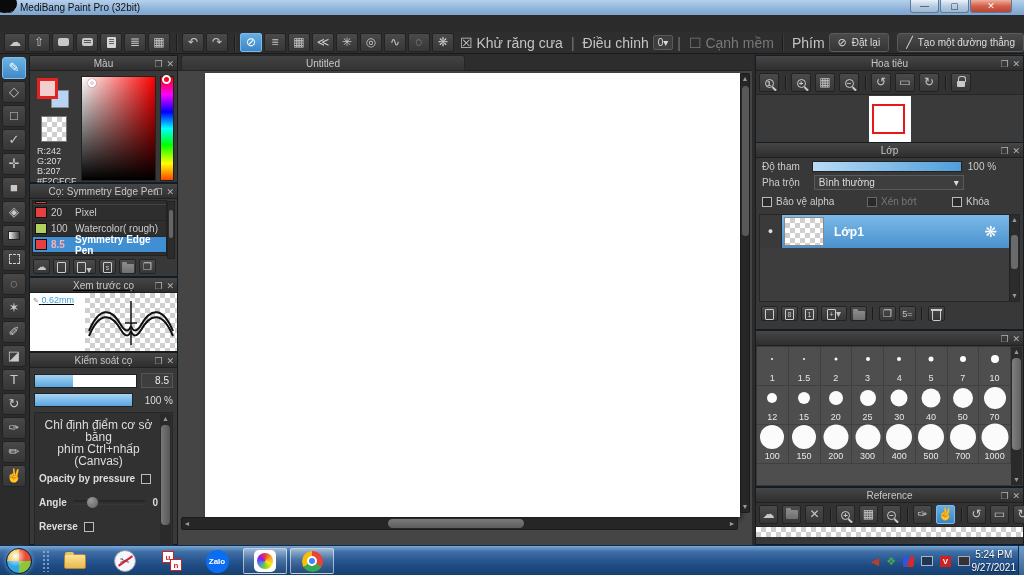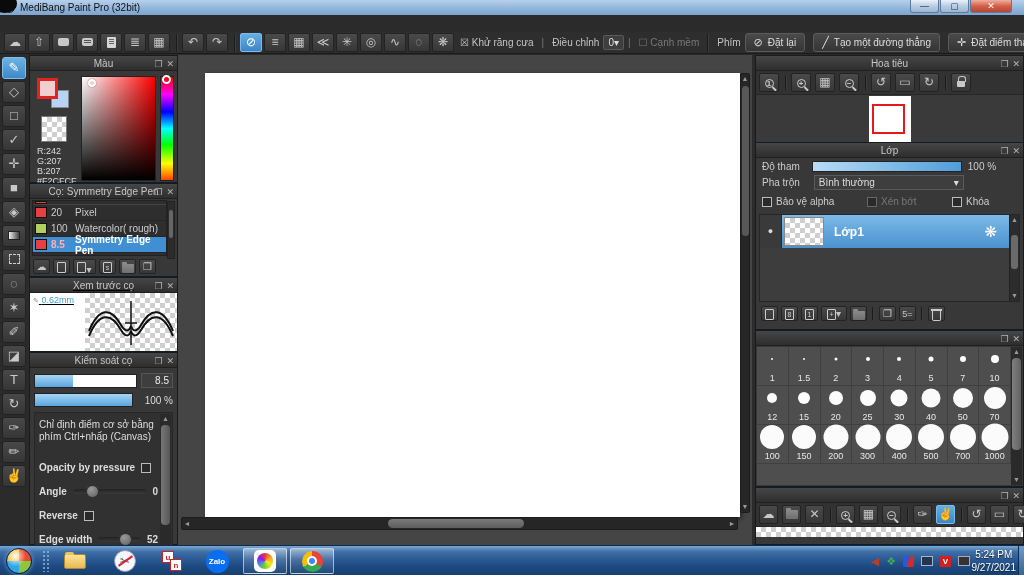--- a/index.html
+++ b/index.html
@@ -29,21 +29,21 @@
     border:2.5px solid #0c0c0c; border-radius:50%; transform:rotate(-3deg); pointer-events:none; }
 
   
   #toolbar { position:absolute; left:0; top:32px; width:1024px; height:22px; background:#2e2e2e;
     display:flex; align-items:center; padding-left:4px; border-bottom:1px solid #1a1a1a; }
   .tbtn { width:22px; height:19px; margin-right:2px; background:linear-gradient(#4a4a4a,#373737);
     border:1px solid #232323; border-radius:2px; color:#c9c9c9; font-size:12px; line-height:17px;
     text-align:center; flex:none; overflow:hidden; }
   .tbtn.sel { background:linear-gradient(#66aee2,#3c86c6); border-color:#79bbef; color:#fff; }
   .tsep { width:2px; height:18px; background:#1b1b1b; border-right:1px solid #3c3c3c; margin:0 4px; flex:none; }
-  .tlabel { font-size:10px; color:#c4c4c4; margin:0 4px; white-space:nowrap; }
+  .tlabel { font-size:14px; color:#c4c4c4; margin:0 4px; white-space:nowrap; }
   .tlabel.dim { color:#787878; }
   .dd { width:88px; height:15px; background:#3e3e3e; border:1px solid #5a5a5a; border-radius:2px;
     font-size:10px; color:#ddd; padding:0 4px; display:flex; align-items:center; justify-content:space-between; }
   .cmdbtn { height:19px; background:linear-gradient(#4a4a4a,#353535); border:1px solid #5a5a5a; border-radius:3px;
     color:#ddd; font-size:10px; display:flex; align-items:center; padding:0 8px; margin-right:8px; white-space:nowrap; }
   .cmdbtn .g { margin-right:5px; font-size:11px; }
 
   
   .bubble-ico { display:inline-block; width:11px; height:8px; background:#c9c9c9; border-radius:2px; position:relative; margin-top:4px; }
   .bubble-ico::after { content:""; position:absolute; left:2px; bottom:-3px; border:3px solid transparent; border-top-color:#c9c9c9; }
@@ -117,21 +117,21 @@
 
   
   #p-ctrl .body { padding:5px 4px 0 4px; }
   .ctl-srow { display:flex; align-items:center; margin-bottom:5px; }
   .ctl-track { height:14px; background:#fff; border:1px solid #222; position:relative; flex:1; }
   .ctl-fill { position:absolute; left:0; top:0; bottom:0; background:linear-gradient(#a6d4f2,#5aa6e0); }
   .ctl-val { width:32px; height:15px; background:#3e3e3e; border:1px solid #555; color:#eee; font-size:10px;
     text-align:right; line-height:14px; padding-right:3px; margin-left:4px; flex:none; }
   .ctl-pct { width:36px; font-size:10px; color:#ddd; text-align:right; margin-left:4px; flex:none; }
   #ctl-inner { background:#313131; border:1px solid #262626; height:150px; position:relative; padding:6px 14px 0 4px; overflow:hidden; }
-  #ctl-hint { font-size:10px; color:#ddd; line-height:12px; margin-bottom:19px; }
+  #ctl-hint { font-size:12px; color:#ddd; text-align:center; line-height:12px; margin-bottom:6px; }
   .ctl-row { font-size:10px; color:#ddd; display:flex; align-items:center; margin-bottom:13px;font-weight:bold; }
   .cbox { display:inline-block; width:10px; height:10px; border:1px solid #bbb; background:#2a2a2a; margin-left:6px; }
   .sl-track { height:5px; background:linear-gradient(#222,#3a3a3a); border-radius:3px; position:relative; flex:1; margin:0 6px; }
   .sl-knob { position:absolute; top:-4px; width:13px; height:13px; border-radius:50%;
     background:radial-gradient(circle at 35% 30%,#9a9a9a,#5f5f5f); border:1px solid #333; }
   #ctl-scroll { position:absolute; right:1px; top:1px; bottom:1px; width:11px; background:#2a2a2a; }
   .sarrow { font-size:7px; color:#999; text-align:center; height:10px; line-height:10px; }
   #ctl-scroll .vthumb { margin:1px; height:100px; background:linear-gradient(90deg,#777,#575757); border-radius:4px; }
 
   
@@ -454,20 +454,23 @@
         <div id="ctl-scroll">
           <div class="sarrow">▲</div>
           <div class="vthumb"></div>
           <div class="sarrow" style="position:absolute;bottom:0;left:0;right:0;">▼</div>
         </div>
       </div>
     </div>
   </div>
 
   <div id="canvasarea">
+    <div id="tabstrip">
+      <div id="doc-tab">Untitled</div>
+    </div>
     <div id="white-canvas"></div>
     <div id="hscroll">
       <span class="ar">◄</span>
       <div id="hthumb"></div>
       <span class="ar" style="position:absolute;right:0;">►</span>
     </div>
     <div id="vscroll">
       <div class="ar">▲</div>
       <div id="vthumb-c"></div>
       <div class="ar" style="position:absolute;bottom:0;left:0;right:0;">▼</div>
@@ -670,20 +673,21 @@
       </div>
     <div id="bs-scroll">
       <div class="sarrow">▲</div>
       <div class="vthumb"></div>
       <div class="sarrow" style="position:absolute;bottom:0;left:0;right:0;">▼</div>
     </div>
   </div>
 
   <div class="panel" id="p-ref" style="left:755px; top:487px; width:269px; height:58px;">
     <div class="phead">
+      <span class="ptitle">Reference</span>
       <span class="picons">
           <span class="g">❐</span>
           <span class="g">✕</span>
         </span>
     </div>
     <div class="ntools">
       <div class="tbtn" style="width:19px;"><span class="g">☁</span></div>
       <div class="tbtn" style="width:19px;"><span class="folder-ico"></span></div>
       <div class="tbtn" style="width:19px;"><span class="g">✕</span></div>
       <div class="tsep" style="height:14px;margin:0 2px;"></div>

